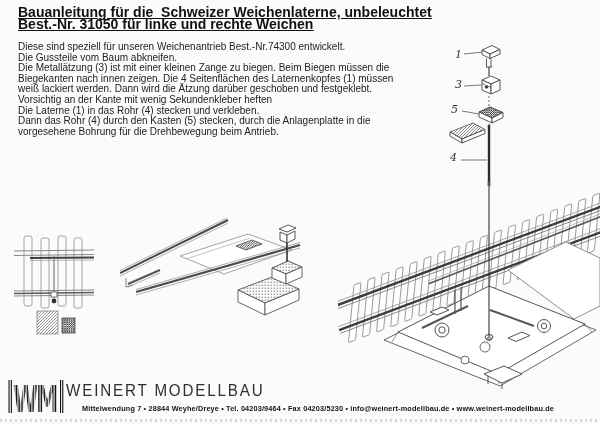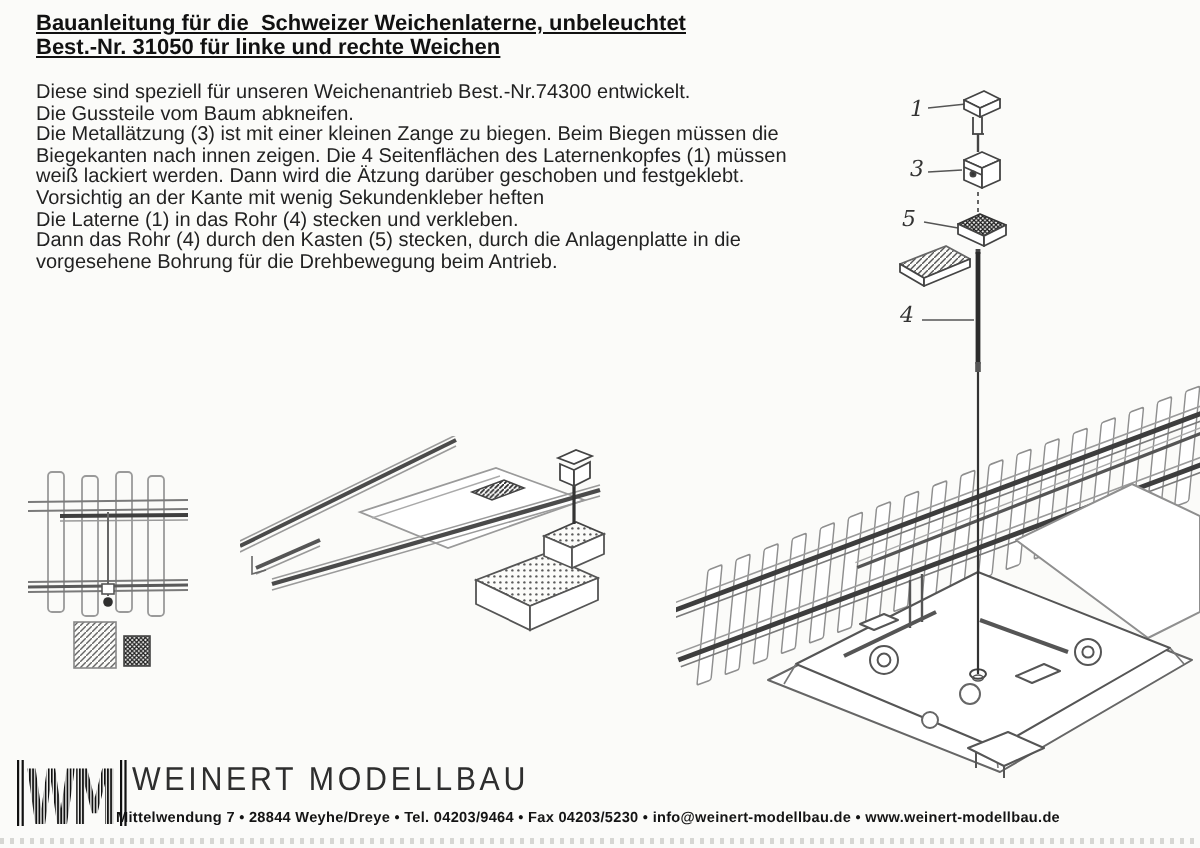--- a/index.html
+++ b/index.html
@@ -1,37 +1,37 @@
 <!DOCTYPE html>
 <html><head>
 <meta charset="utf-8">
 <style>
   html,body{margin:0;padding:0;}
   .page{
     position:relative;width:600px;height:424px;overflow:hidden;
     background:#fbfbf9;color:#1c1c1c;
     font-family:"Liberation Sans",sans-serif;
   }
-  .title{position:absolute;left:18px;top:7px;font-size:11px;font-weight:bold;line-height:11.5px;color:#111;text-decoration:underline;}
+  .title{position:absolute;left:18px;top:7px;font-size:14px;font-weight:bold;line-height:11.5px;color:#111;text-decoration:underline;}
   .title .tline{text-decoration:underline;text-underline-offset:1px;white-space:pre;}
   .bodytext{
     position:absolute;left:18px;top:42px;width:400px;
     font-size:10px;line-height:10.6px;color:#222;white-space:pre-line;
   }
   .plabel{
     position:absolute;font-family:"DejaVu Serif",serif;font-style:italic;
     font-size:11px;color:#333;line-height:11px;
   }
   .drawing{position:absolute;}
   .company{
     position:absolute;left:66px;top:381px;font-size:16.5px;letter-spacing:2px;
     color:#2e2e2e;white-space:nowrap;transform:scaleX(0.92);transform-origin:left top;
   }
   .addr{
-    position:absolute;left:58px;top:404px;font-size:7.3px;font-weight:bold;
+    position:absolute;left:82px;top:404px;font-size:7.3px;font-weight:bold;
     letter-spacing:0.15px;color:#141414;white-space:nowrap;
   }
   .scan-edge{
     position:absolute;left:0;top:419px;width:600px;height:3px;opacity:.55;
     background:repeating-linear-gradient(90deg,#b9b9b4 0 2px,transparent 2px 5px);
   }
 </style>
 </head>
 <body>
 

